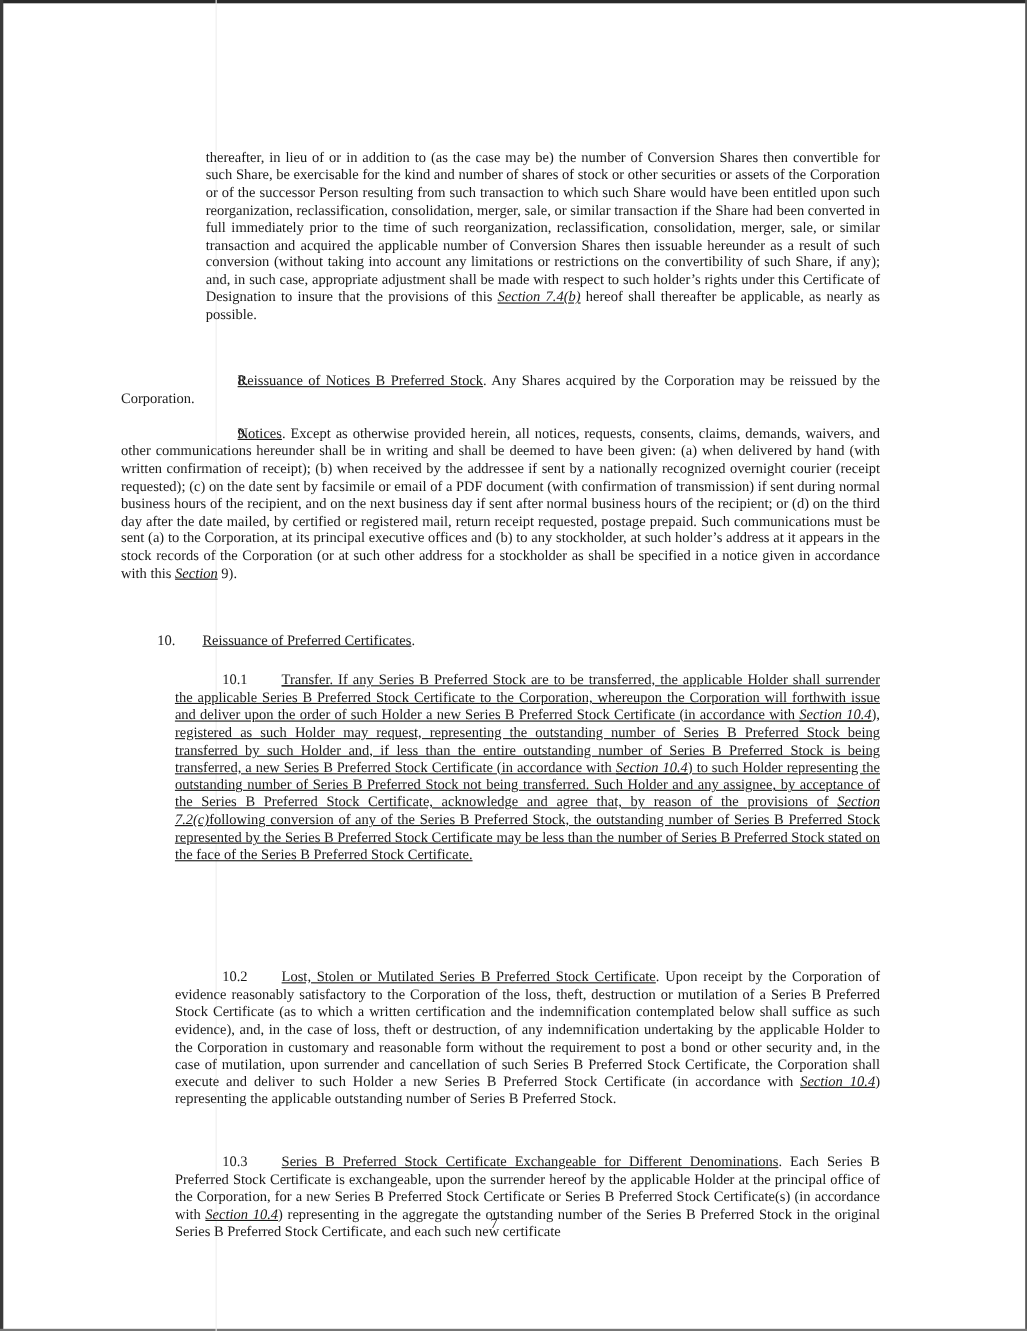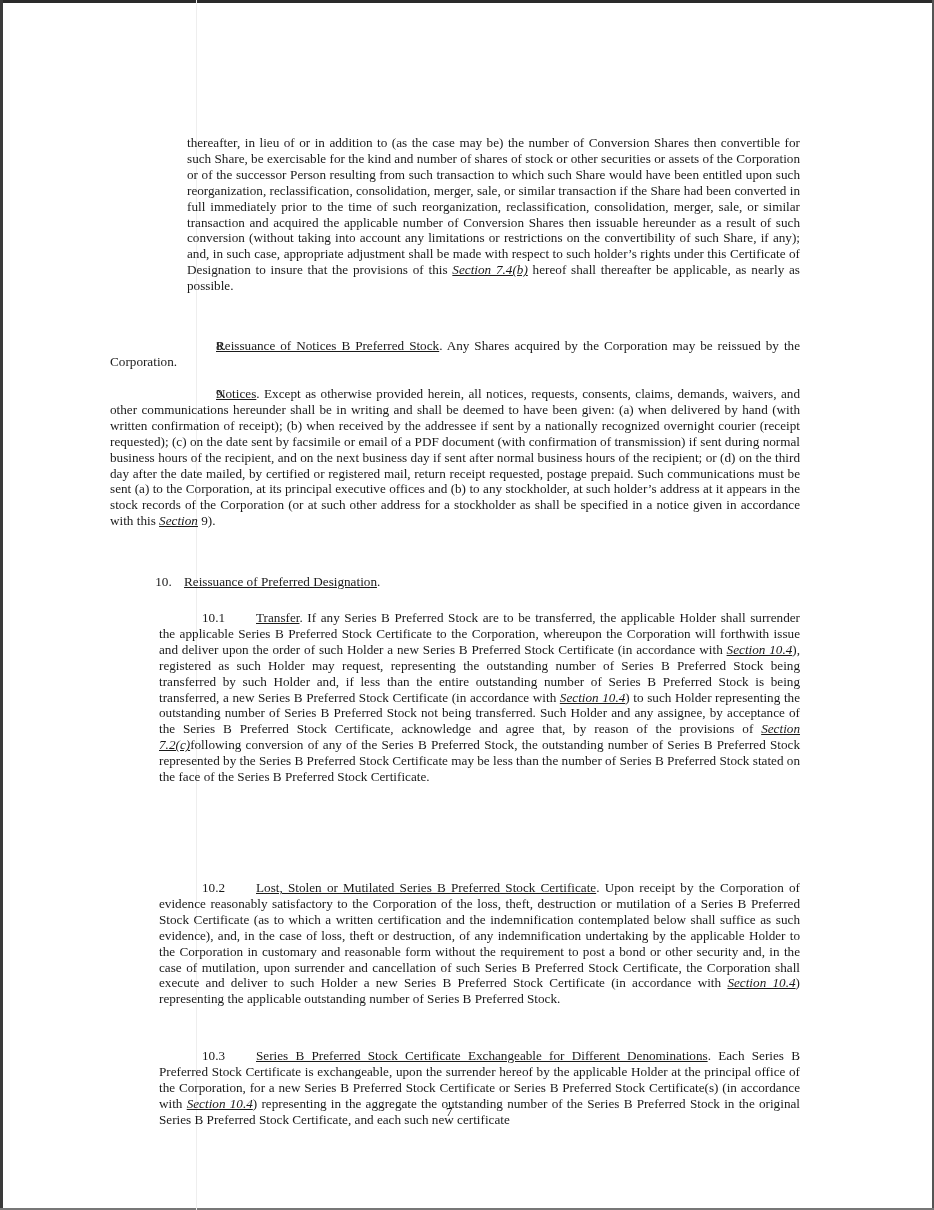--- a/index.html
+++ b/index.html
@@ -18,22 +18,22 @@
 
     .page { position: absolute; left: 0; top: 0; width: 748px; height: 1210px; }
     p { margin: 0; font-size: 13.2px; line-height: 15.9px; text-align: justify; }
     .u { text-decoration: underline; }
     .ref { font-style: italic; text-decoration: underline; }
 
     .para-cont { position: absolute; left: 187px; top: 135px; width: 613px; }
     .para-8 { position: absolute; left: 110px; top: 338px; width: 690px; text-indent: 53px; }
     .para-9 { position: absolute; left: 110px; top: 386px; width: 690px; text-indent: 53px; }
     .head-10 { position: absolute; left: 143px; top: 574px; width: 400px; text-align: left; }
-    .head-10 .num { display: inline-block; width: 41px; text-align: center; }
-    .para-101 { position: absolute; left: 159px; top: 610px; width: 641px; text-indent: 43px; }
+    .head-10 .num { display: inline-block; width: 41px; }
+    .para-101 { position: absolute; left: 159px; top: 610px; width: 641px; text-indent: 43px; text-decoration: underline; }
     .para-102 { position: absolute; left: 159px; top: 880px; width: 641px; text-indent: 43px; }
     .para-103 { position: absolute; left: 159px; top: 1048px; width: 641px; text-indent: 43px; }
     .num-inline { display: inline-block; width: 54px; text-indent: 0; }
     .num-8 { display: inline-block; width: 53px; }
     .page-number { position: absolute; left: 446px; top: 1104px; font-size: 13px; }
   </style>
 </head>
 <body>
 
 <div class="scan-top"></div>
@@ -43,21 +43,21 @@
 <div class="fold-line"></div>
 
 <div class="page">
 
   <p class="para-cont"><span>thereafter, in lieu of or in addition to (as the case may be) the number of Conversion Shares then convertible for such Share, be exercisable for the kind and number of shares of stock or other securities or assets of the Corporation or of the successor Person resulting from such transaction to which such Share would have been entitled upon such reorganization, reclassification, consolidation, merger, sale, or similar transaction if the Share had been converted in full immediately prior to the time of such reorganization, reclassification, consolidation, merger, sale, or similar transaction and acquired the applicable number of Conversion Shares then issuable hereunder as a result of such conversion (without taking into account any limitations or restrictions on the convertibility of such Share, if any); and, in such case, appropriate adjustment shall be made with respect to such holder’s rights under this Certificate of Designation to insure that the provisions of this </span><span class="ref">Section 7.4(b)</span><span> hereof shall thereafter be applicable, as nearly as possible.</span></p>
 
   <p class="para-8"><span class="num-8">8.</span><span class="u">Reissuance of Notices B Preferred Stock</span><span>. Any Shares acquired by the Corporation may be reissued by the Corporation.</span></p>
 
   <p class="para-9"><span class="num-8">9.</span><span class="u">Notices</span><span>. Except as otherwise provided herein, all notices, requests, consents, claims, demands, waivers, and other communications hereunder shall be in writing and shall be deemed to have been given: (a) when delivered by hand (with written confirmation of receipt); (b) when received by the addressee if sent by a nationally recognized overnight courier (receipt requested); (c) on the date sent by facsimile or email of a PDF document (with confirmation of transmission) if sent during normal business hours of the recipient, and on the next business day if sent after normal business hours of the recipient; or (d) on the third day after the date mailed, by certified or registered mail, return receipt requested, postage prepaid. Such communications must be sent (a) to the Corporation, at its principal executive offices and (b) to any stockholder, at such holder’s address at it appears in the stock records of the Corporation (or at such other address for a stockholder as shall be specified in a notice given in accordance with this </span><span class="ref">Section</span><span> 9).</span></p>
 
-  <p class="head-10"><span class="num">10.</span><span class="u">Reissuance of Preferred Designation</span><span>.</span></p>
+  <p class="head-10"><span class="num">10.</span><span class="u">Reissuance of Preferred Certificates</span><span>.</span></p>
 
   <p class="para-101"><span class="num-inline">10.1</span><span class="u">Transfer</span><span>. If any Series B Preferred Stock are to be transferred, the applicable Holder shall surrender the applicable Series B Preferred Stock Certificate to the Corporation, whereupon the Corporation will forthwith issue and deliver upon the order of such Holder a new Series B Preferred Stock Certificate (in accordance with </span><span class="ref">Section 10.4</span><span>), registered as such Holder may request, representing the outstanding number of Series B Preferred Stock being transferred by such Holder and, if less than the entire outstanding number of Series B Preferred Stock is being transferred, a new Series B Preferred Stock Certificate (in accordance with </span><span class="ref">Section 10.4</span><span>) to such Holder representing the outstanding number of Series B Preferred Stock not being transferred. Such Holder and any assignee, by acceptance of the Series B Preferred Stock Certificate, acknowledge and agree that, by reason of the provisions of </span><span class="ref">Section 7.2(c)</span><span>following conversion of any of the Series B Preferred Stock, the outstanding number of Series B Preferred Stock represented by the Series B Preferred Stock Certificate may be less than the number of Series B Preferred Stock stated on the face of the Series B Preferred Stock Certificate.</span></p>
 
   <p class="para-102"><span class="num-inline">10.2</span><span class="u">Lost, Stolen or Mutilated Series B Preferred Stock Certificate</span><span>. Upon receipt by the Corporation of evidence reasonably satisfactory to the Corporation of the loss, theft, destruction or mutilation of a Series B Preferred Stock Certificate (as to which a written certification and the indemnification contemplated below shall suffice as such evidence), and, in the case of loss, theft or destruction, of any indemnification undertaking by the applicable Holder to the Corporation in customary and reasonable form without the requirement to post a bond or other security and, in the case of mutilation, upon surrender and cancellation of such Series B Preferred Stock Certificate, the Corporation shall execute and deliver to such Holder a new Series B Preferred Stock Certificate (in accordance with </span><span class="ref">Section 10.4</span><span>) representing the applicable outstanding number of Series B Preferred Stock.</span></p>
 
   <p class="para-103"><span class="num-inline">10.3</span><span class="u">Series B Preferred Stock Certificate Exchangeable for Different Denominations</span><span>. Each Series B Preferred Stock Certificate is exchangeable, upon the surrender hereof by the applicable Holder at the principal office of the Corporation, for a new Series B Preferred Stock Certificate or Series B Preferred Stock Certificate(s) (in accordance with </span><span class="ref">Section 10.4</span><span>) representing in the aggregate the outstanding number of the Series B Preferred Stock in the original Series B Preferred Stock Certificate, and each such new certificate</span></p>
 
   <div class="page-number">7</div>
 </div>
 

